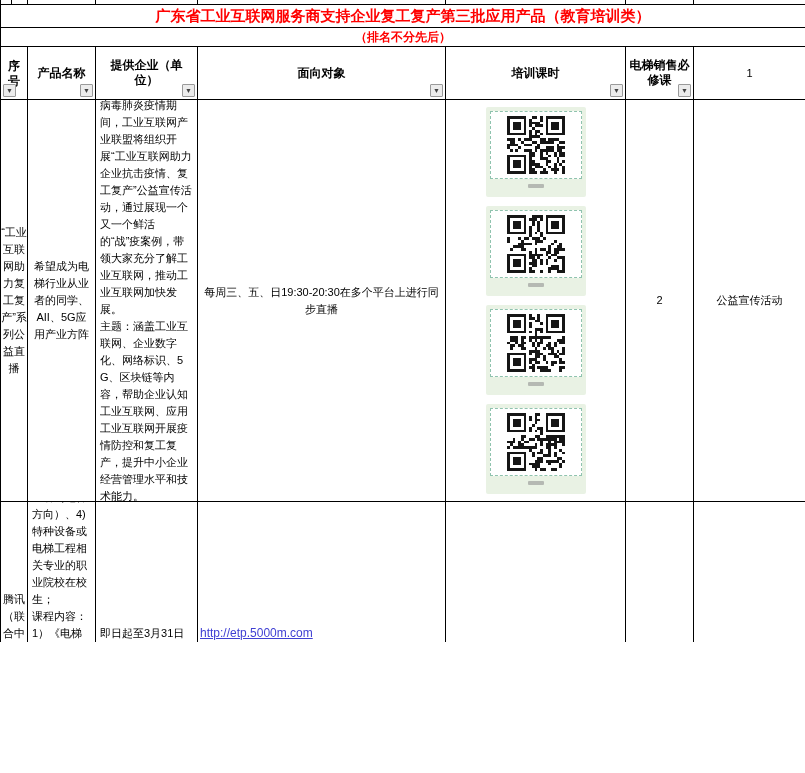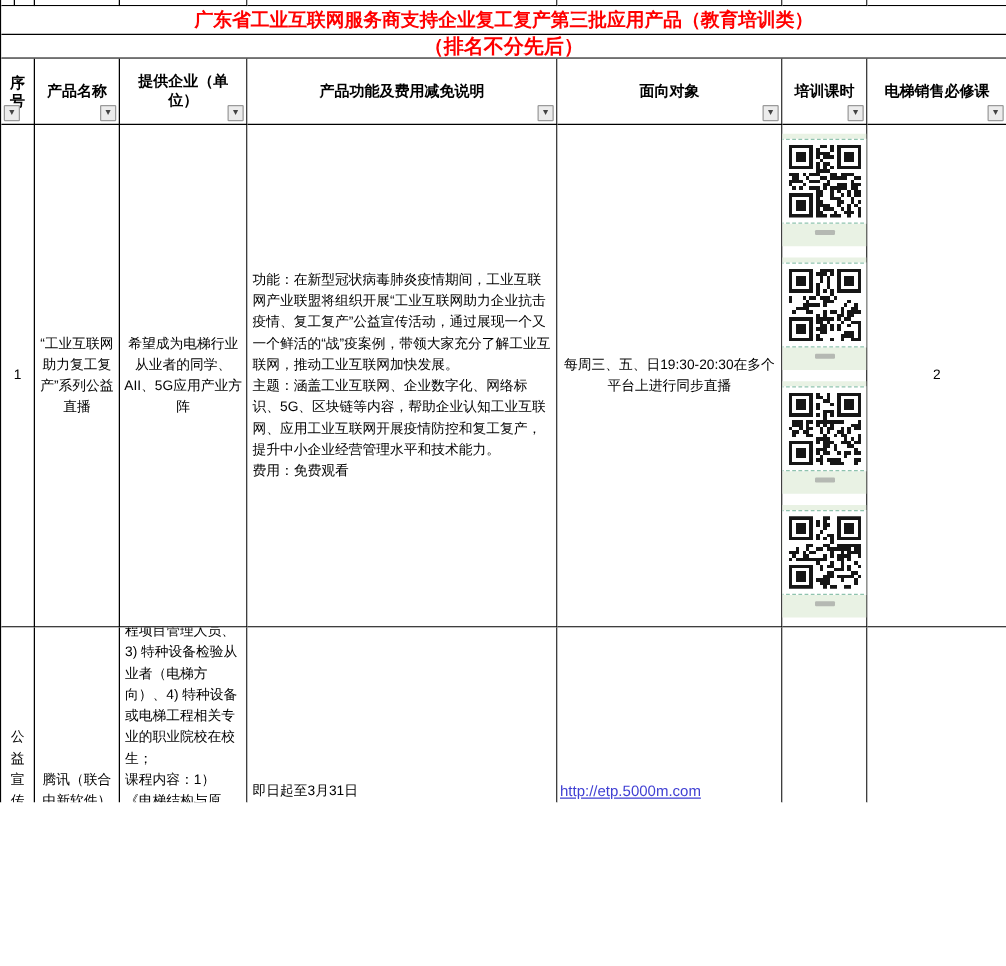--- a/index.html
+++ b/index.html
@@ -9,21 +9,21 @@
     grid-template-columns:27px 68px 102px 248px 180px 68px 112px;
     grid-template-rows:5px 23px 19px 53px 402px 263px 8px;
     border-left:1px solid #000;}
   #sheet *{box-sizing:border-box;}
   .cell{border-right:1px solid #000;border-bottom:1px solid #000;background:#fff;
     display:flex;align-items:center;justify-content:center;overflow:hidden;position:relative;}
   .strip{border-bottom:1px solid #000;}
   .strip2{border-bottom:1px solid #000;}
   .span-all{grid-column:1/-1;}
   .title-cell{font-size:15px;font-weight:bold;color:var(--accent-red,#f00);}
-  .subtitle-cell{font-size:16px;font-weight:bold;color:var(--accent-red,#f00);}
+  .subtitle-cell{font-size:12px;font-weight:bold;color:var(--accent-red,#f00);}
   .hdr{font-size:12px;font-weight:bold;text-align:center;line-height:15px;padding:2px 3px;}
   .hdr .filter-btn{position:absolute;right:2px;bottom:2px;width:13px;height:13px;
     background:#ececec;border:1px solid #9a9a9a;border-radius:1px;
     display:flex;align-items:center;justify-content:center;font-size:7px;color:#444;line-height:1;cursor:default;}
   .hdr.first .filter-btn{left:2px;right:auto;}
   .hdr.first{flex-direction:column;justify-content:center;padding-top:3px;}
   .txt{font-size:11px;line-height:17px;}
   .center-txt{text-align:center;padding:2px 3px;}
   .left-wrap{align-items:center;justify-content:flex-start;}
   .pre{white-space:pre-wrap;word-break:break-all;font-size:11px;line-height:17px;padding:2px 4px;text-align:left;}
@@ -65,26 +65,20 @@
       </span>
   </div>
   <div class="cell hdr">
     <span>产品名称</span>
     <span class="filter-btn">
         <span>▼</span>
       </span>
   </div>
   <div class="cell hdr">
     <span>提供企业（单位）</span>
-    <span class="filter-btn">
-        <span>▼</span>
-      </span>
-  </div>
-  <div class="cell hdr">
-    <span>产品功能及费用减免说明</span>
     <span class="filter-btn">
         <span>▼</span>
       </span>
   </div>
   <div class="cell hdr">
     <span>面向对象</span>
     <span class="filter-btn">
         <span>▼</span>
       </span>
   </div>

